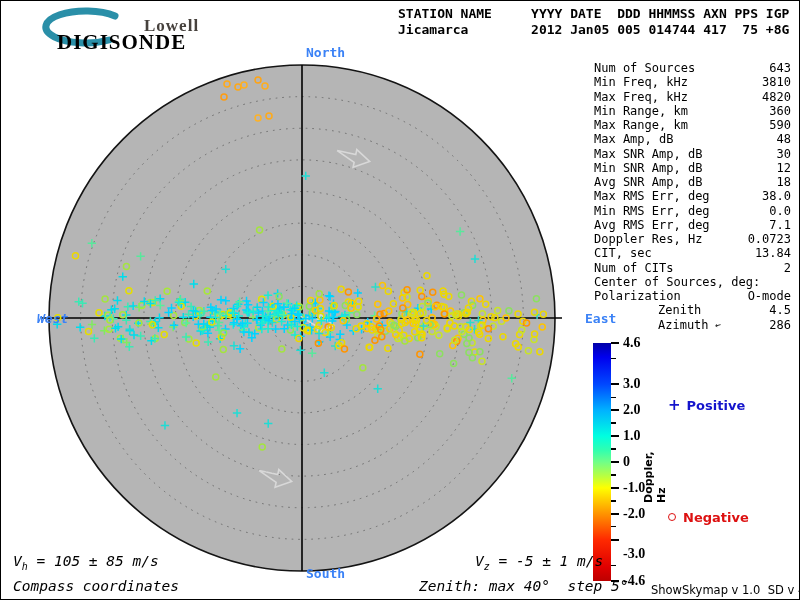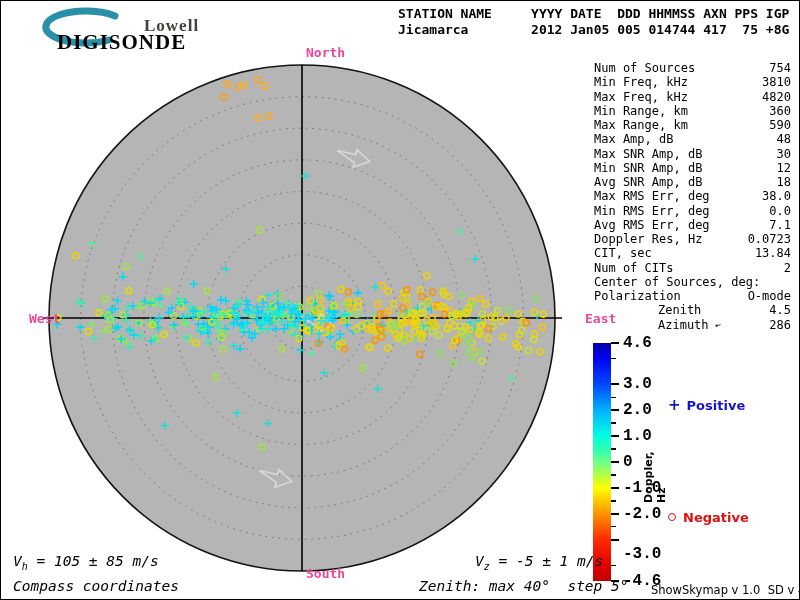--- a/index.html
+++ b/index.html
@@ -10,40 +10,40 @@
   #logo svg{position:absolute;left:28px;top:5px;}
   #logo .l1{position:absolute;left:143px;top:15px;font-family:"Liberation Serif", serif;
             font-weight:bold;font-size:17px;color:#46413d;letter-spacing:1px;}
   #logo .l2{position:absolute;left:56px;top:29px;font-family:"Liberation Serif", serif;
             font-weight:bold;font-size:21px;color:#000000;letter-spacing:1px;}
   
   #header{position:absolute;left:397px;top:5px;font-size:13px;font-weight:bold;
           line-height:15.5px;color:#000;}
   #header div{white-space:pre;text-align:center;}
   
-  .compass{position:absolute;font-size:13px;font-weight:bold;color:#ec4899;padding-left:23px;}
+  .compass{position:absolute;font-size:13px;font-weight:bold;color:#3b82f6;padding-left:23px;}
   #c-north{left:282px;top:44px;}
   #c-south{left:282px;top:565px;}
-  #c-west{left:5px;top:310px;}
+  #c-west{left:13px;top:310px;font-style:italic;}
   #c-east{left:561px;top:310px;}
   
   #skymap{position:absolute;left:0;top:0;}
   
   #stats{position:absolute;left:593px;top:60px;width:197px;font-size:12px;color:#000;}
   .stat-row{display:flex;height:14.25px;line-height:14.25px;white-space:pre;}
   .stat-row .sv{margin-left:auto;}
   .stat-row.indent{padding-left:64px;text-align:center;}
   .az-arrow{display:inline-block;font-size:10px;margin-left:6px;transform:rotate(-14deg);color:#222;}
   
   #colorbar{position:absolute;left:592px;top:342px;width:75px;height:238px;}
   #cbar-grad{position:absolute;left:0;top:0;width:18px;height:238px;}
   .cb-tick{position:absolute;left:18px;width:8px;height:2px;background:#000;}
   .cb-tick.minor{width:5px;height:1.6px;}
-  .cb-label{position:absolute;left:30px;font-family:Liberation Mono, monospace;
-            font-weight:bold;font-size:16px;color:#000;transform:translateY(-50%);}
+  .cb-label{position:absolute;left:30px;font-family:Liberation Serif, serif;
+            font-weight:bold;font-size:14px;color:#000;transform:translateY(-50%);}
   #cbar-title{position:absolute;left:641px;top:432px;height:70px;
               writing-mode:vertical-rl;transform:rotate(180deg);
               font-family:"DejaVu Sans", sans-serif;font-weight:bold;font-size:11px;color:#000;}
   
   .legend{position:absolute;font-family:"DejaVu Sans", sans-serif;font-weight:bold;font-size:13px;}
   #legend-pos{left:667px;top:395px;color:#1414cc;}
   #legend-pos .mk{font-size:15px;margin-right:6px;}
   #legend-neg{left:667px;top:509px;color:#dd1111;}
   #legend-neg .mk{display:inline-block;width:6px;height:6px;border:1.6px solid #dd1111;
                   border-radius:50%;margin-right:7px;vertical-align:1px;}
@@ -615,21 +615,21 @@
         <path d="M 213.87800729393098 321.5298700394983 H 222.27800729393095 M 218.07800729393097 317.3298700394983 V 325.7298700394983" stroke="#58e89c"></path>
       </g>
     </svg>
 
   <div class="compass" id="c-north">North</div>
   <div class="compass" id="c-south">South</div>
   <div class="compass" id="c-west">West</div>
   <div class="compass" id="c-east">East</div>
 
   <div id="stats">
-      <div class="stat-row"><span class="sl">Num of Sources</span><span class="sv">754</span></div>
+      <div class="stat-row"><span class="sl">Num of Sources</span><span class="sv">643</span></div>
       <div class="stat-row"><span class="sl">Min Freq, kHz</span><span class="sv">3810</span></div>
       <div class="stat-row"><span class="sl">Max Freq, kHz</span><span class="sv">4820</span></div>
       <div class="stat-row"><span class="sl">Min Range, km</span><span class="sv">360</span></div>
       <div class="stat-row"><span class="sl">Max Range, km</span><span class="sv">590</span></div>
       <div class="stat-row"><span class="sl">Max Amp, dB</span><span class="sv">48</span></div>
       <div class="stat-row"><span class="sl">Max SNR Amp, dB</span><span class="sv">30</span></div>
       <div class="stat-row"><span class="sl">Min SNR Amp, dB</span><span class="sv">12</span></div>
       <div class="stat-row"><span class="sl">Avg SNR Amp, dB</span><span class="sv">18</span></div>
       <div class="stat-row"><span class="sl">Max RMS Err, deg</span><span class="sv">38.0</span></div>
       <div class="stat-row"><span class="sl">Min RMS Err, deg</span><span class="sv">0.0</span></div>

